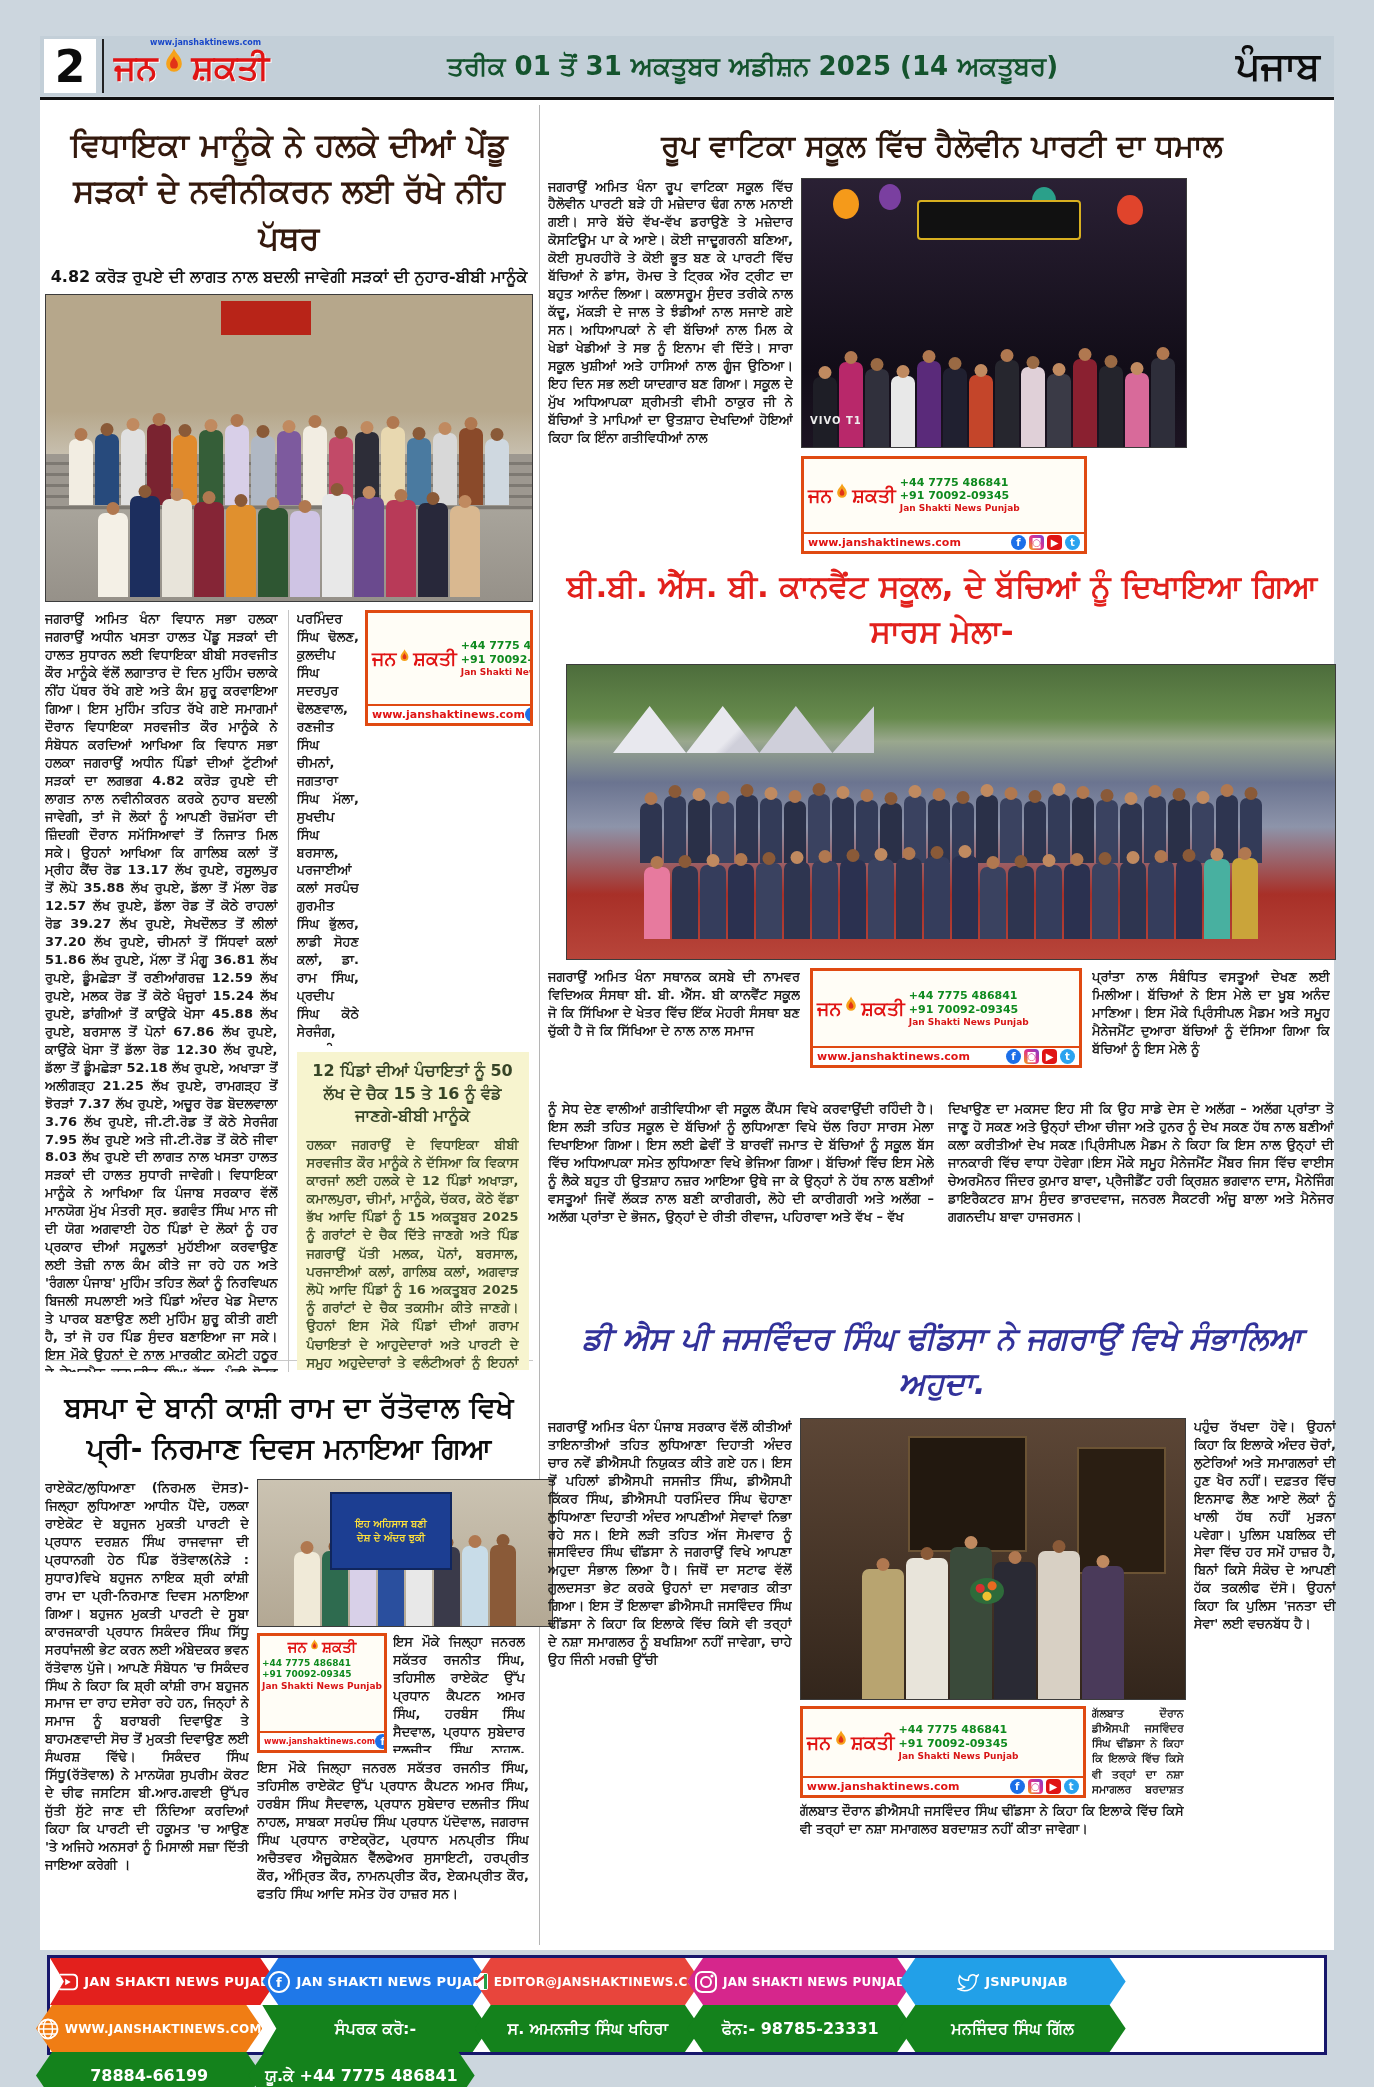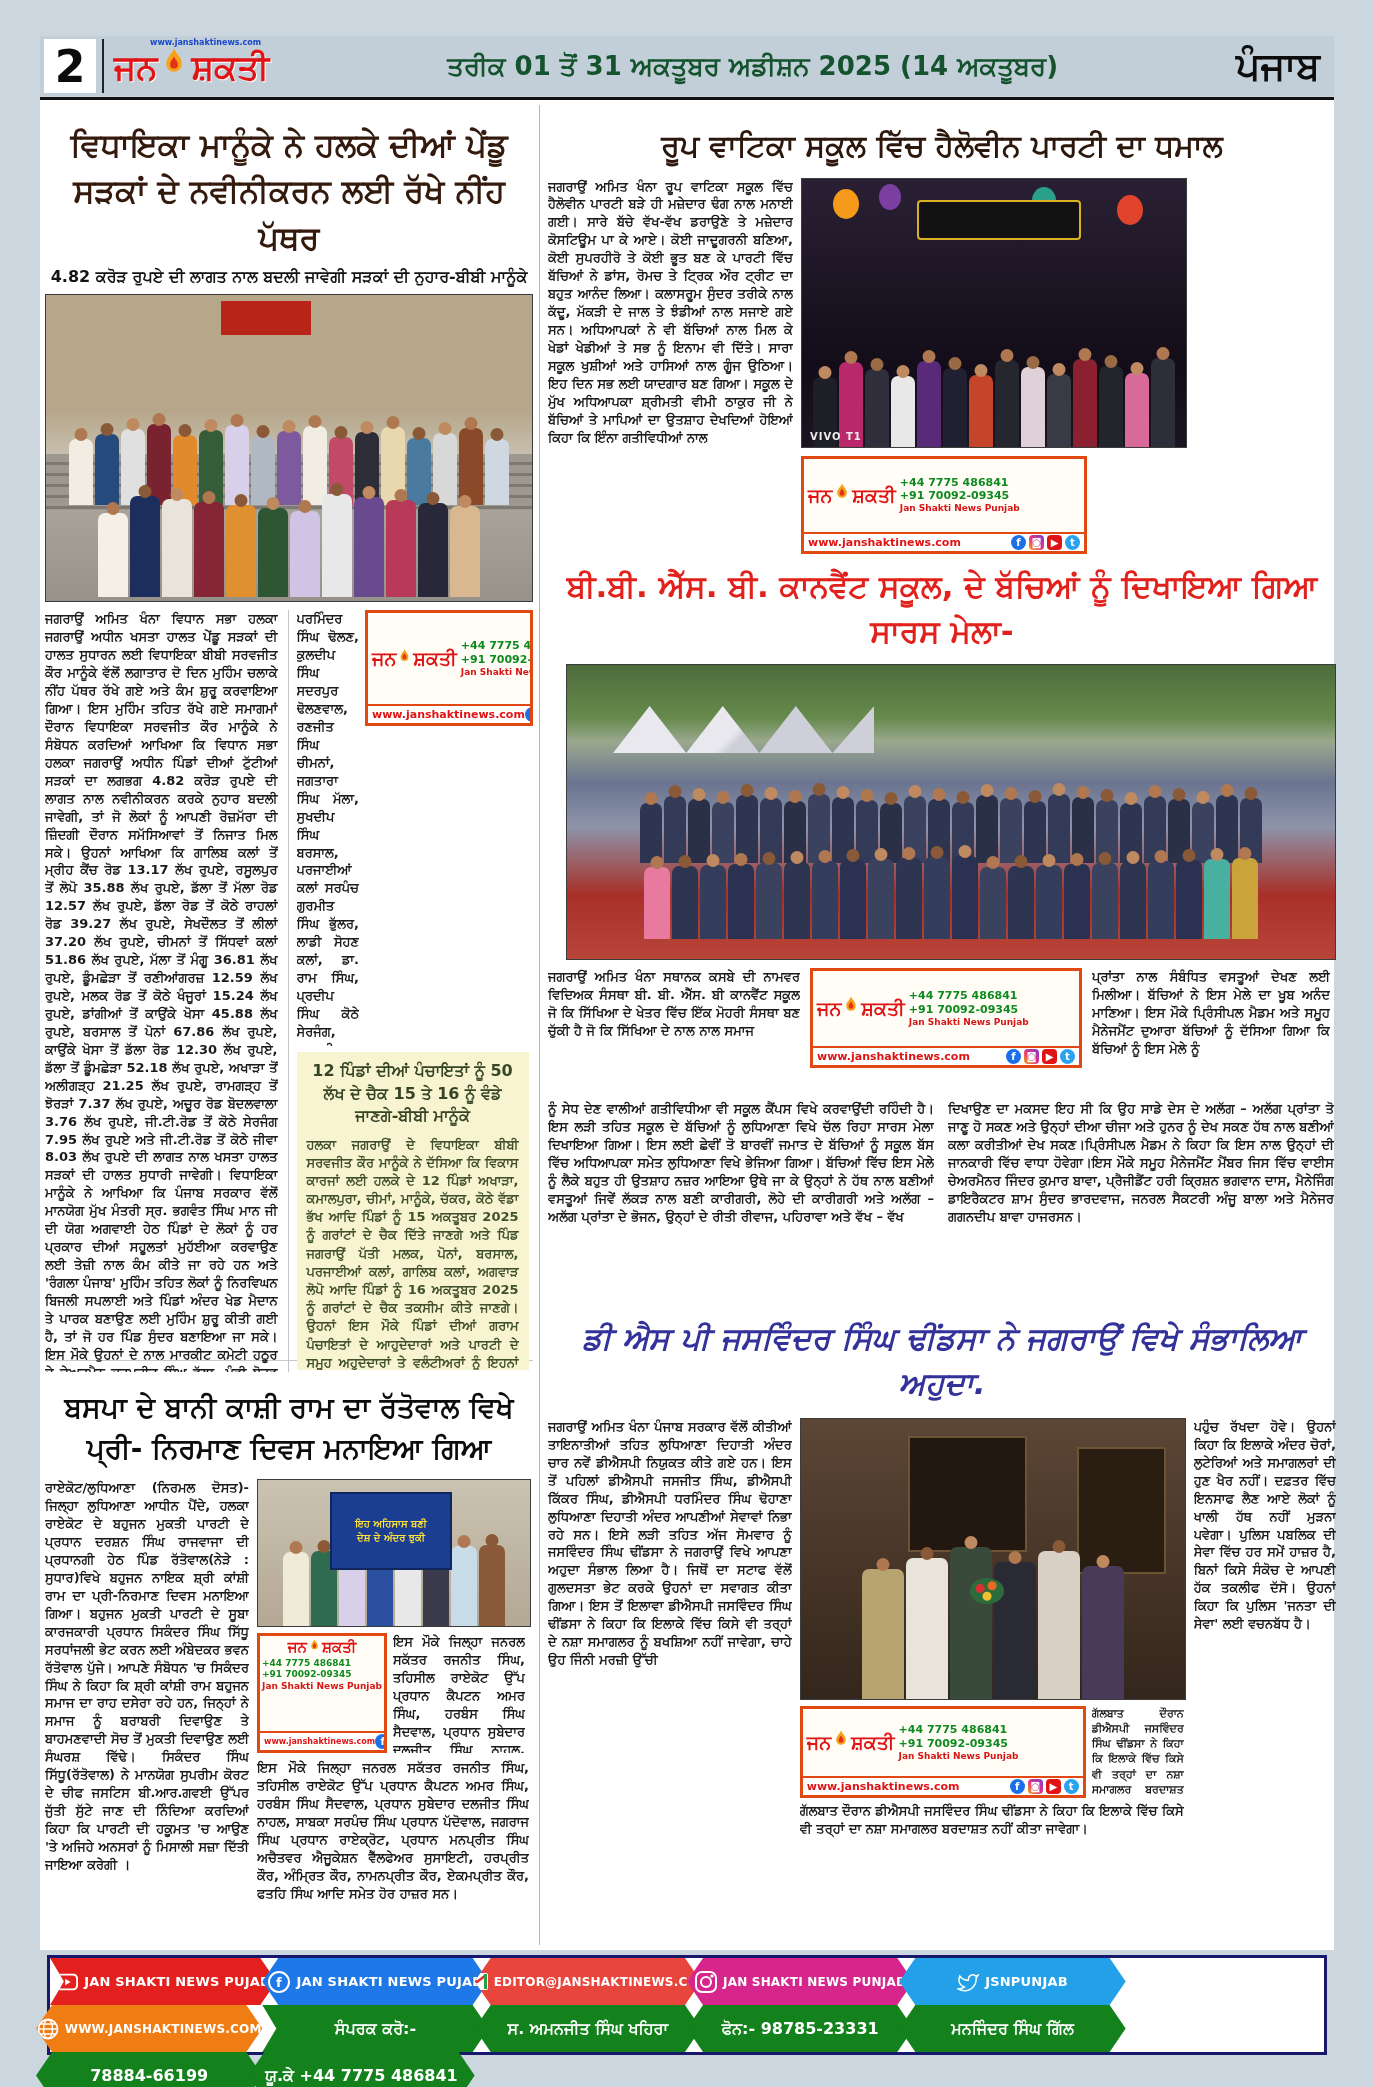--- a/index.html
+++ b/index.html
@@ -28,21 +28,21 @@
   .vdiv{position:absolute;left:539px;top:105px;width:1px;height:1840px;background:#b5b5b5;}
   .hdiv-left{position:absolute;left:45px;top:1360px;width:488px;height:1px;background:#c9c9c9;}
 
   
   .photo{position:relative;overflow:hidden;border:1px solid #3c3c3c;background:#888;}
   .crowdrow{position:absolute;left:0;right:0;display:flex;justify-content:center;align-items:flex-end;}
   .fig{border-radius:7px 7px 0 0;position:relative;margin:0 1px;flex:none;}
   .fig i{position:absolute;top:-11px;left:50%;transform:translateX(-50%);
          width:13px;height:13px;border-radius:50%;display:block;}
   .balloon{position:absolute;border-radius:50%;}
-  .watermark{position:absolute;left:8px;bottom:5px;color:#eee;font-size:10px;font-weight:700;letter-spacing:1px;}
+  .watermark{position:absolute;left:8px;bottom:21px;color:#eee;font-size:10px;font-weight:700;letter-spacing:1px;}
   .banner{position:absolute;background:#1c3e92;color:#ffe13a;font-weight:800;text-align:center;
           display:flex;flex-direction:column;justify-content:center;gap:2px;border:2px solid #10265e;}
 
   
   .jsbox{border:3px solid #e04a12;background:#fffdf6;display:flex;flex-direction:column;
          overflow:hidden;box-sizing:border-box;flex:none;}
   .jb-top{display:flex;flex:1;align-items:center;gap:4px;padding:2px 4px;}
   .jb-logo{display:flex;align-items:center;gap:2px;}
   .jb-red{color:#e01414;font-weight:800;font-size:19px;line-height:1;}
   .jb-contact{display:flex;flex-direction:column;justify-content:flex-end;line-height:1.25;min-width:0;}
@@ -241,21 +241,21 @@
         </div>
       </div>
     </div>
   </section>
 
   <section class="art" style="left:45px;top:1372px;width:488px;">
     <div class="h-big" style="font-size:28px;color:#0c0c0c;">ਬਸਪਾ ਦੇ ਬਾਨੀ ਕਾਸ਼ੀ ਰਾਮ ਦਾ ਰੱਤੋਵਾਲ ਵਿਖੇ ਪ੍ਰੀ- ਨਿਰਮਾਣ ਦਿਵਸ ਮਨਾਇਆ ਗਿਆ</div>
     <div style="display:flex;gap:8px;margin-top:10px;">
       <div class="pcol" style="width:204px;height:452px;">ਰਾਏਕੋਟ/ਲੁਧਿਆਣਾ (ਨਿਰਮਲ ਦੋਸਤ)- ਜਿਲ੍ਹਾ ਲੁਧਿਆਣਾ ਆਧੀਨ ਪੈਂਦੇ, ਹਲਕਾ ਰਾਏਕੋਟ ਦੇ ਬਹੁਜਨ ਮੁਕਤੀ ਪਾਰਟੀ ਦੇ ਪ੍ਰਧਾਨ ਦਰਸ਼ਨ ਸਿੰਘ ਰਾਜਵਾਜਾ ਦੀ ਪ੍ਰਧਾਨਗੀ ਹੇਠ ਪਿੰਡ ਰੱਤੋਵਾਲ(ਨੇੜੇ : ਸੁਧਾਰ)ਵਿਖੇ ਬਹੁਜਨ ਨਾਇਕ ਸ਼੍ਰੀ ਕਾਂਸ਼ੀ ਰਾਮ ਦਾ ਪ੍ਰੀ-ਨਿਰਮਾਣ ਦਿਵਸ ਮਨਾਇਆ ਗਿਆ। ਬਹੁਜਨ ਮੁਕਤੀ ਪਾਰਟੀ ਦੇ ਸੂਬਾ ਕਾਰਜਕਾਰੀ ਪ੍ਰਧਾਨ ਸਿਕੰਦਰ ਸਿੰਘ ਸਿੱਧੂ ਸਰਧਾਂਜਲੀ ਭੇਟ ਕਰਨ ਲਈ ਅੰਬੇਦਕਰ ਭਵਨ ਰੱਤੋਵਾਲ ਪੁੱਜੇ। ਆਪਣੇ ਸੰਬੋਧਨ 'ਚ ਸਿਕੰਦਰ ਸਿੰਘ ਨੇ ਕਿਹਾ ਕਿ ਸ਼੍ਰੀ ਕਾਂਸ਼ੀ ਰਾਮ ਬਹੁਜਨ ਸਮਾਜ ਦਾ ਰਾਹ ਦਸੇਰਾ ਰਹੇ ਹਨ, ਜਿਨ੍ਹਾਂ ਨੇ ਸਮਾਜ ਨੂੰ ਬਰਾਬਰੀ ਦਿਵਾਉਣ ਤੇ ਬਾਹਮਣਵਾਦੀ ਸੋਚ ਤੋਂ ਮੁਕਤੀ ਦਿਵਾਉਣ ਲਈ ਸੰਘਰਸ਼ ਵਿੱਢੇ। ਸਿਕੰਦਰ ਸਿੰਘ ਸਿੱਧੂ(ਰੱਤੋਵਾਲ) ਨੇ ਮਾਨਯੋਗ ਸੁਪਰੀਮ ਕੋਰਟ ਦੇ ਚੀਫ ਜਸਟਿਸ ਬੀ.ਆਰ.ਗਵਈ ਉੱਪਰ ਜੁੱਤੀ ਸੁੱਟੇ ਜਾਣ ਦੀ ਨਿੰਦਿਆ ਕਰਦਿਆਂ ਕਿਹਾ ਕਿ ਪਾਰਟੀ ਦੀ ਹਕੂਮਤ 'ਚ ਆਉਣ 'ਤੇ ਅਜਿਹੇ ਅਨਸਰਾਂ ਨੂੰ ਮਿਸਾਲੀ ਸਜ਼ਾ ਦਿੱਤੀ ਜਾਇਆ ਕਰੇਗੀ ।</div>
       <div style="width:274px;">
-        <div class="photo" style="width:272px;height:146px;background:linear-gradient(#cbc3b2,#b3a894);">
+        <div class="photo" style="width:272px;height:146px;background:linear-gradient(#cbc3b2,#b3a894);padding-left:22px;">
           <div class="crowdrow" style="bottom:0;">
               <div class="fig" style="width: 26px; height: 74px; background: rgb(240, 234, 216);">
                 <i style="background: rgb(176, 120, 80);"></i>
               </div>
               <div class="fig" style="width: 26px; height: 75px; background: rgb(46, 107, 79);">
                 <i style="background: rgb(138, 90, 56);"></i>
               </div>
               <div class="fig" style="width: 26px; height: 76px; background: rgb(216, 208, 232);">
                 <i style="background: rgb(176, 120, 80);"></i>
               </div>

